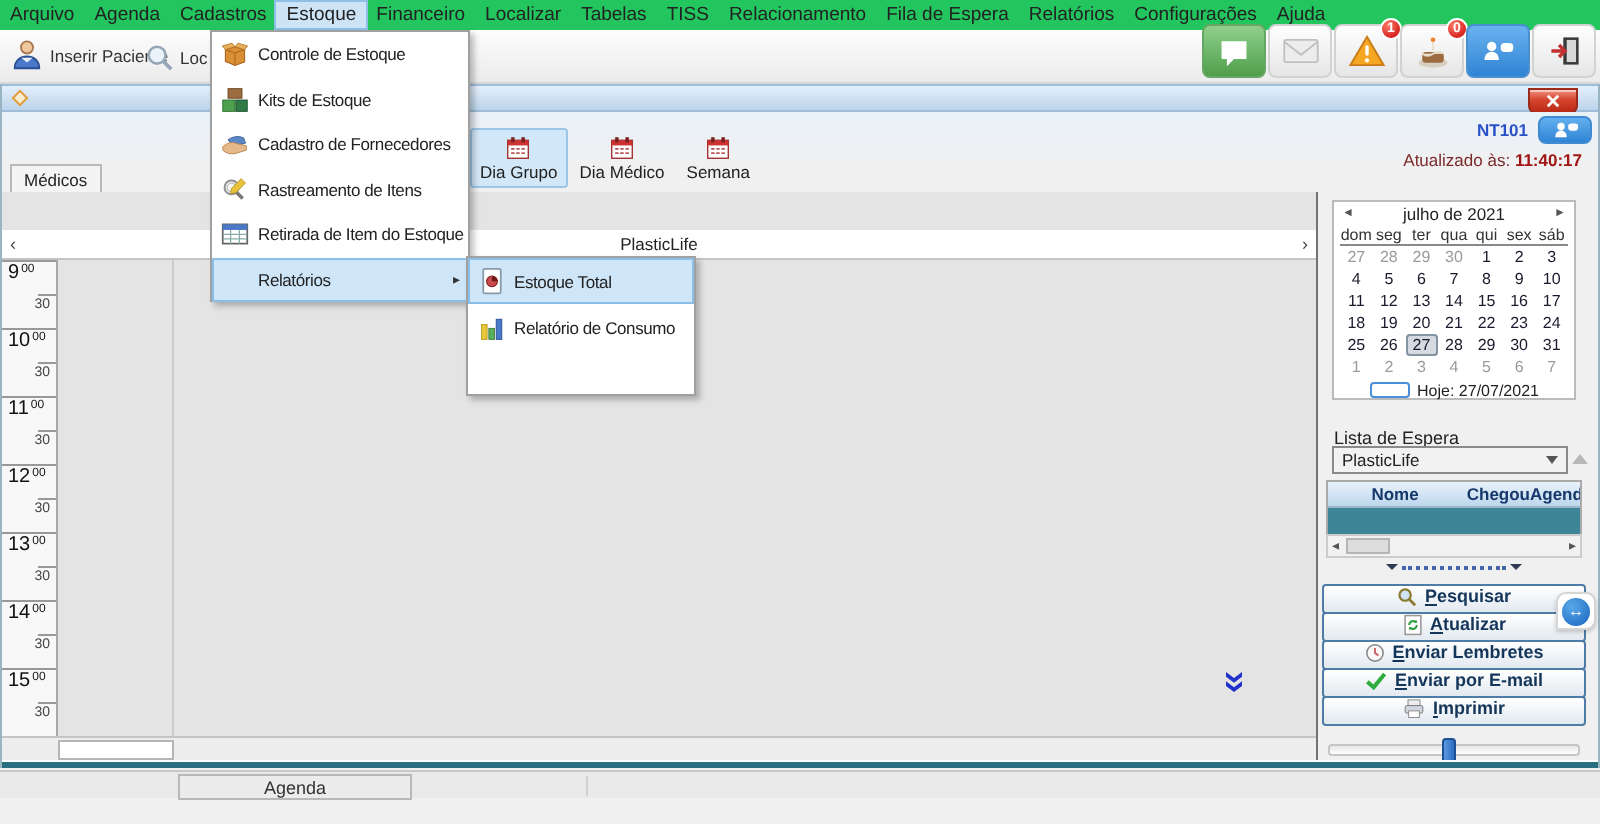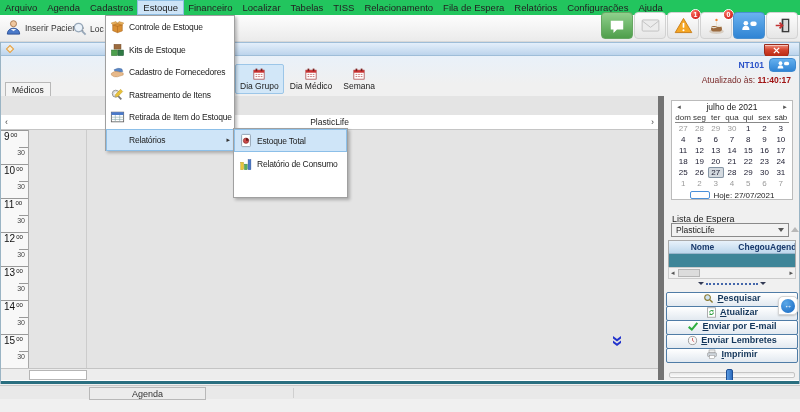--- a/index.html
+++ b/index.html
@@ -48,21 +48,21 @@
   .t-row.hour{border-top:1px solid #999;font-size:10px;padding-left:3px;color:#111}
   .t-row.hour .m{font-size:6px;position:relative;top:-3px;margin-left:1px}
   .t-row.half{font-size:7px;color:#444;text-align:right;padding-right:3px;padding-top:2px}
   .t-row.half::before{content:"";position:absolute;right:0;top:0;width:9px;border-top:1px solid #999}
   .grid-area{position:absolute;left:28px;top:0;right:0;bottom:0}
   .vline{position:absolute;left:57px;top:0;bottom:0;width:1px;background:#cccccc}
   .chevron{position:absolute;left:584px;top:206px}
   .agenda-scroll{position:absolute;left:0;bottom:-12px;width:100%;height:12px;background:#ededed;border-top:1px solid #c4c4c4}
   .agenda-thumb{position:absolute;left:28px;top:1px;width:58px;height:10px;background:#fff;border:1px solid #b5b5b5}
   
-  .right-panel{position:absolute;left:657px;top:54px;width:137px;height:284px;background:#f0f0f0;border-left:6px solid #737373}
+  .right-panel{position:absolute;left:657px;top:54px;width:137px;height:284px;background:#f0f0f0;border-left:1px solid #737373}
   .cal{position:absolute;left:7px;top:4px;width:122px;height:100px;background:#fff;border:1px solid #bbb;font-size:8.5px}
   .cal-title{height:12px;display:flex;align-items:center;justify-content:center;position:relative;font-size:8.5px;color:#222}
   .cal-prev{position:absolute;left:4px;font-size:6px;color:#555}
   .cal-next{position:absolute;right:4px;font-size:6px;color:#555}
   .cal-week-hdr{display:flex;height:10px;border-bottom:1px solid #888;margin:0 3px;font-size:8px;color:#333}
   .cal-week-hdr span{flex:1;text-align:center}
   .c-week{display:flex;height:11px;margin:0 3px}
   .c-day{flex:1;text-align:center;line-height:11px;font-size:8px;color:#1a1a2e}
   .c-day.mut{color:#9a9a9a}
   .c-day.sel{background:#d4dae0;box-shadow:inset 0 0 0 1px #8494a3;border-radius:2px}
@@ -422,34 +422,34 @@
             <svg width="11" height="11" viewBox="0 0 14 14">
               <rect x="2" y="1" width="10" height="12" fill="#fff" stroke="#999"></rect>
               <path d="M4.6 7a2.6 2.6 0 0 1 4.5-1.7M9.4 7a2.6 2.6 0 0 1-4.5 1.7" fill="none" stroke="#2f9e3f" stroke-width="1.3"></path>
               <path d="M9.3 3.6l.2 2.2-2.2-.4zM4.7 10.4l-.2-2.2 2.2.4z" fill="#2f9e3f"></path>
             </svg>
           </span>
           <span><u>A</u>tualizar</span>
         </div>
         <div class="wl-btn">
           <span>
-            <svg width="12" height="11" viewBox="0 0 14 14">
-              <path d="M1.5 7.5L5.5 11 12.5 2.5" fill="none" stroke="#2fae3f" stroke-width="2.6"></path>
-            </svg>
-          </span>
-          <span><u>E</u>nviar por E-mail</span>
-        </div>
-        <div class="wl-btn">
-          <span>
             <svg width="11" height="11" viewBox="0 0 14 14">
               <circle cx="7" cy="7" r="5.2" fill="#f8f8f8" stroke="#888"></circle>
               <path d="M7 3.8V7l2.2 1.6" stroke="#c55" fill="none" stroke-width="1.1"></path>
             </svg>
           </span>
           <span><u>E</u>nviar Lembretes</span>
+        </div>
+        <div class="wl-btn">
+          <span>
+            <svg width="12" height="11" viewBox="0 0 14 14">
+              <path d="M1.5 7.5L5.5 11 12.5 2.5" fill="none" stroke="#2fae3f" stroke-width="2.6"></path>
+            </svg>
+          </span>
+          <span><u>E</u>nviar por E-mail</span>
         </div>
         <div class="wl-btn">
           <span>
             <svg width="12" height="11" viewBox="0 0 14 14">
               <rect x="3.2" y="1.2" width="7.6" height="3.8" fill="#eee" stroke="#888" stroke-width=".6"></rect>
               <rect x="1.4" y="4.8" width="11.2" height="4.8" rx="1" fill="#cfd6dd" stroke="#777" stroke-width=".6"></rect>
               <rect x="3.6" y="8.2" width="6.8" height="4.2" fill="#fff" stroke="#888" stroke-width=".6"></rect>
             </svg>
           </span>
           <span><u>I</u>mprimir</span>

